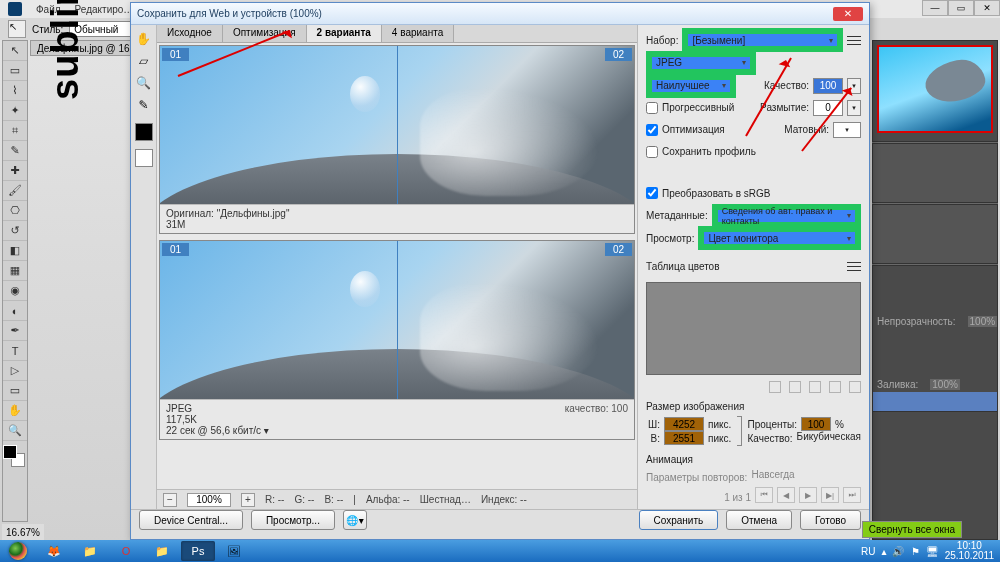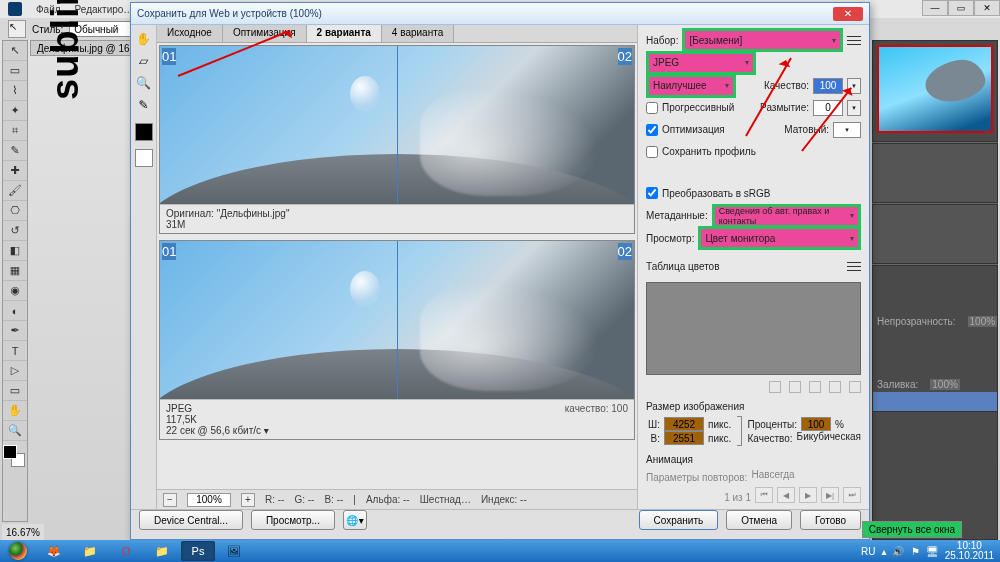--- a/index.html
+++ b/index.html
@@ -29,37 +29,37 @@
 .dlg-tools .swatch { width: 18px; height: 18px; background: #000; border: 1px solid #888; margin-top: 6px; }
 .dlg-tools .swatch.w { background: #fff; }
 .preview-area { flex: 1; display: flex; flex-direction: column; background: #e8e8e8; }
 .preview-tabs { height: 18px; background: #d8d8d8; display: flex; border-bottom: 1px solid #aaa; }
 .preview-tabs .pt { padding: 2px 10px; border-right: 1px solid #aaa; background: #d0d0d0; cursor: pointer; }
 .preview-tabs .pt.active { background: #e8e8e8; font-weight: bold; }
 .previews { flex: 1; overflow: auto; padding: 2px; }
 .preview-pane { margin-bottom: 6px; border: 1px solid #888; background: #fff; }
 .preview-img { height: 158px; position: relative; background: linear-gradient(135deg,#6bb5e8 0%,#a8d4f0 45%,#ced9e0 60%,#5a6670 85%); overflow: hidden; }
 .preview-img .divider { position: absolute; top: 0; bottom: 0; left: 50%; width: 1px; background: #4080c0; }
-.preview-img .tag { position: absolute; top: 2px; background: #4080c0; color: #fff; padding: 1px 0; font-size: 13px; }
+.preview-img .tag { position: absolute; top: 2px; background: #4080c0; color: #fff; padding: 1px 8px; font-size: 10px; }
 .preview-img .tag.l { left: 2px; }
 .preview-img .tag.r { right: 2px; }
 .bubble { position: absolute; width: 30px; height: 36px; border-radius: 50%; background: radial-gradient(circle at 35% 30%, rgba(255,255,255,.95), rgba(200,220,240,.4) 60%, transparent); left: 190px; top: 30px; }
 .splash { position: absolute; left: 260px; top: 40px; width: 180px; height: 110px; background: radial-gradient(ellipse at 30% 60%, rgba(255,255,255,.6), transparent 70%); border-radius: 40% 60% 50% 40%; filter: blur(1px); }
 .hull { position: absolute; left: -20px; right: -20px; bottom: -30px; height: 80px; background: linear-gradient(#7a828a,#4a525a); border-radius: 50% 50% 0 0 / 100% 100% 0 0; }
 .preview-info { background: #e8e8e8; border-top: 1px solid #bbb; padding: 3px 6px; color: #333; display: flex; }
 .preview-info .left { flex: 1; }
 .preview-info .right { color: #555; }
 .preview-footer { height: 20px; background: #e0e0e0; border-top: 1px solid #bbb; display: flex; align-items: center; padding: 0 6px; gap: 10px; font-size: 9px; color: #444; }
 .preview-footer .nav { width: 14px; height: 14px; border: 1px solid #999; background: #f0f0f0; display: flex; align-items: center; justify-content: center; }
 .preview-footer input { width: 44px; height: 14px; text-align: center; border: 1px solid #999; }
 
 .settings { width: 232px; background: #e8e8e8; border-left: 1px solid #bbb; padding: 6px 8px; display: flex; flex-direction: column; gap: 4px; color: #222; overflow: hidden; }
 .srow { display: flex; align-items: center; gap: 4px; min-height: 18px; }
 .srow label { white-space: nowrap; }
-.srow .sel, .srow input[type=text] { flex: 1; height: 24px; border: 3px solid #22c55e; background: #ec4899; font-size: 10px; padding: 0 2px; }
+.srow .sel, .srow input[type=text] { flex: 1; height: 24px; border: 6px solid #22c55e; background: #3b82f6; font-size: 10px; padding: 0 2px; }
 .srow .sel { display: flex; align-items: center; justify-content: space-between; padding: 0 4px; }
 .srow .sel::after { content: "▾"; font-size: 8px; color: #444; }
 .srow .num { width: 30px; height: 16px; border: 1px solid #888; background: #fff; text-align: center; }
 .srow .spin { width: 14px; height: 16px; border: 1px solid #888; background: #eee; display: flex; align-items: center; justify-content: center; font-size: 7px; }
 .srow input[type=checkbox] { width: 12px; height: 12px; }
 .menu-icon { margin-left: auto; width: 14px; height: 12px; display: flex; flex-direction: column; justify-content: space-around; }
 .menu-icon span { height: 1px; background: #333; }
 .color-table { height: 120px; background: #888; border: 1px solid #666; margin: 2px 0; }
 .ct-icons { display: flex; gap: 8px; justify-content: flex-end; opacity: .4; }
 .ct-icons div { width: 12px; height: 12px; border: 1px solid #666; }
@@ -90,21 +90,21 @@
 .arrow-head { position: absolute; width: 0; height: 0; border: 6px solid transparent; }
 
 
 .taskbar { position: absolute; left: 0; right: 0; bottom: 0; height: 22px; background: linear-gradient(#4a9de0,#1a6cbf); display: flex; align-items: center; }
 .start { width: 36px; height: 22px; display: flex; align-items: center; justify-content: center; }
 .start .orb { width: 18px; height: 18px; border-radius: 50%; background: radial-gradient(circle at 35% 35%,#7ec850,#1a6c1a 40%,#e05050 55%,#f0d030 80%); box-shadow: 0 0 3px rgba(0,0,0,.5); }
 .task { width: 34px; height: 20px; margin: 0 1px; border-radius: 2px; display: flex; align-items: center; justify-content: center; font-size: 11px; }
 .task.active { background: rgba(255,255,255,.25); box-shadow: inset 0 0 3px rgba(0,0,0,.4); }
 .tray { margin-left: auto; display: flex; align-items: center; gap: 6px; padding: 0 6px; color: #fff; font-size: 9px; }
 .tray .clock { text-align: center; line-height: 10px; }
-.tooltip { position: absolute; right: 38px; bottom: 24px; background: #22c55e; border: 1px solid #888; padding: 2px 6px; font-size: 10px; }
+.tooltip { position: absolute; right: 38px; bottom: 24px; background: #84cc16; border: 1px solid #888; padding: 2px 6px; font-size: 10px; }
 .watermark { position: absolute; left: 44px; top: 100px; font-size: 38px; font-weight: bold; color: #000; transform: rotate(-90deg); transform-origin: left top; letter-spacing: 1px; }
 .num.hl { background: #3a76d8; color: #fff; }
 </style>
 </head>
 <body>
 
 <div class="app-bg">
   <div class="menubar">
     <div class="logo"></div>
     <span>Файл</span>

